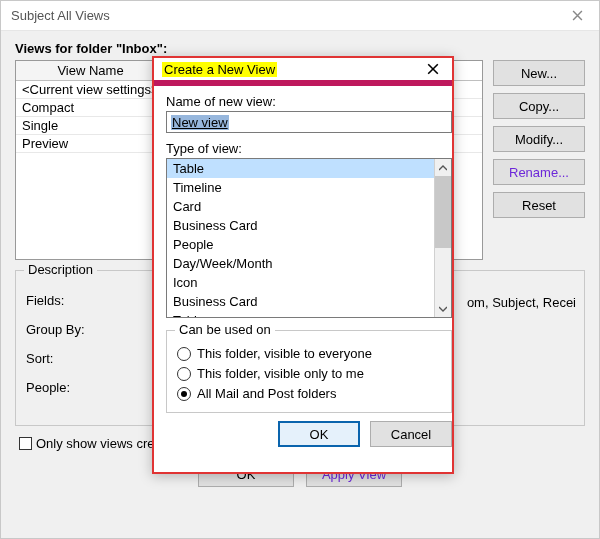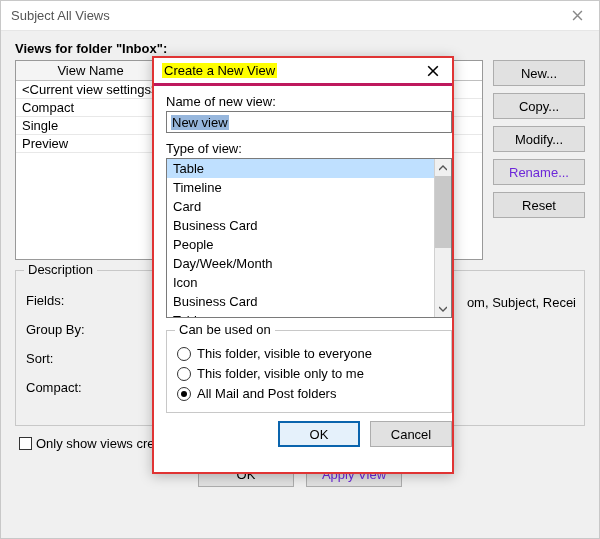--- a/index.html
+++ b/index.html
@@ -70,37 +70,37 @@
   .bottom-buttons .btn { width: 96px; }
 
   
   .sub-dialog {
     position: absolute; left: 152px; top: 56px; width: 302px; height: 418px;
     background: #fff; border: 2px solid #e03434; box-shadow: 0 2px 12px rgba(0,0,0,0.25);
     z-index: 10;
   }
   .sub-titlebar {
     height: 28px; display: flex; align-items: center; padding: 0 6px 0 8px;
-    border-bottom: 3px solid #be185d;
+    border-bottom: 6px solid #be185d;
   }
   .sub-title-text {
     background: #ffff00; padding: 0 2px;
   }
   .sub-close {
     margin-left: auto; width: 26px; height: 22px; display: flex;
     align-items: center; justify-content: center;
   }
   .sub-close svg { width: 12px; height: 12px; }
 
   .sub-body { padding: 8px 0 10px 12px; }
 
   .sub-label { margin-bottom: 2px; }
   .name-input {
     width: 100%; height: 22px; border: 1px solid #7a7a7a; padding: 0 4px;
-    background: #fff; display: flex; align-items: center;
+    background: #fff; display: flex; align-items: center; text-decoration: underline;
   }
   .name-input .sel {
     background: #97b7dd; color: #000; padding: 0 1px;
   }
 
   .type-list {
     width: 100%; height: 160px; border: 1px solid #7a7a7a; margin-top: 2px;
     display: flex; background: #fff;
   }
   .type-list .items { flex: 1; overflow: hidden; }
@@ -179,21 +179,21 @@
         <div class="btn">Reset</div>
       </div>
     </div>
 
     <div class="desc-group">
       <div class="legend">Description</div>
       <div class="desc-row">Fields:</div>
       <div class="desc-fields">om, Subject, Recei</div>
       <div class="desc-row">Group By:</div>
       <div class="desc-row">Sort:</div>
-      <div class="desc-row">Compact:</div>
+      <div class="desc-row">People:</div>
     </div>
 
     <div class="only-show-row">
       <span class="chk"></span>
       <span>Only show views created for this folder</span>
     </div>
 
     <div class="bottom-buttons">
       <div class="btn">OK</div>
       <div class="btn disabled">Apply View</div>

